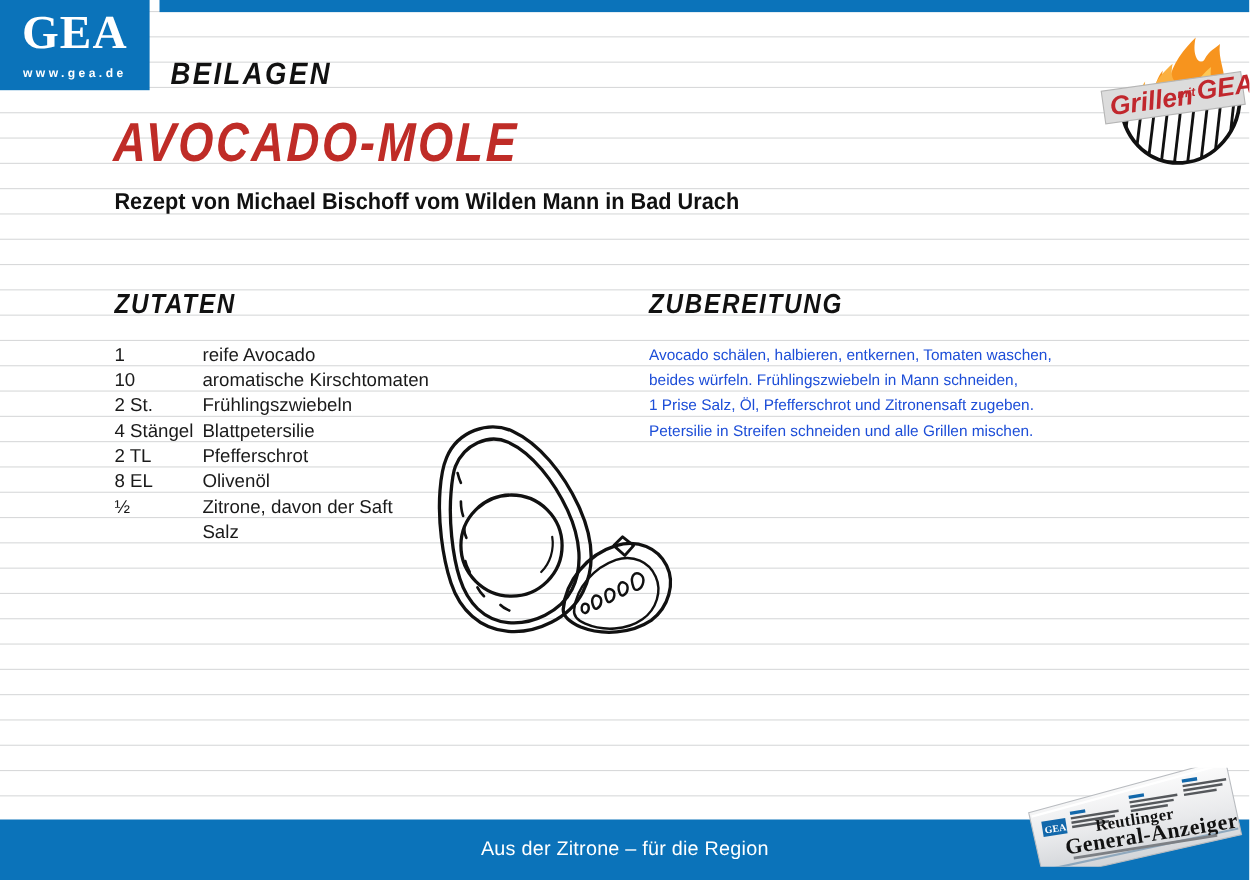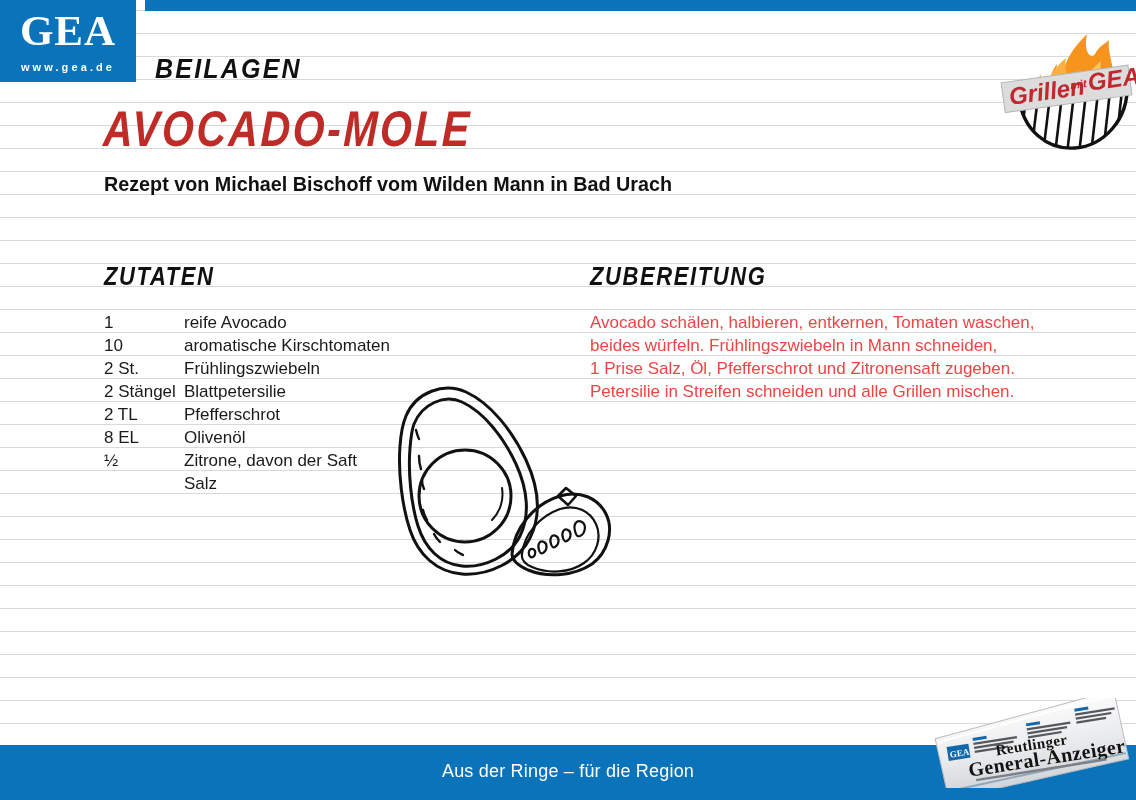--- a/index.html
+++ b/index.html
@@ -151,22 +151,22 @@
   
   #preparation {
     position: absolute;
     left: 590px;
     top: 311px;
     width: 470px;
   }
   #preparation .prep-line {
     height: 23px;
     line-height: 23px;
-    font-size: 17px;
-    color: #ef4444;
+    font-size: 14px;
+    color: #1d4ed8;
     white-space: nowrap;
   }
 
   
   #food-drawing {
     position: absolute;
     left: 362px;
     top: 368px;
     width: 300px;
     height: 240px;
@@ -307,21 +307,21 @@
       </div>
       <div class="ing-row">
         <div class="ing-amount">10</div>
         <div class="ing-name">aromatische Kirschtomaten</div>
       </div>
       <div class="ing-row">
         <div class="ing-amount">2  St.</div>
         <div class="ing-name">Frühlingszwiebeln</div>
       </div>
       <div class="ing-row">
-        <div class="ing-amount">2 Stängel</div>
+        <div class="ing-amount">4 Stängel</div>
         <div class="ing-name">Blattpetersilie</div>
       </div>
       <div class="ing-row">
         <div class="ing-amount">2 TL</div>
         <div class="ing-name">Pfefferschrot</div>
       </div>
       <div class="ing-row">
         <div class="ing-amount">8 EL</div>
         <div class="ing-name">Olivenöl</div>
       </div>
@@ -374,21 +374,21 @@
         <path d="M177 182 C175 176 178 172 182 174 C186 176 185 183 181 185 C179 186 178 185 177 182 Z" stroke-width="2.2"></path>
         <path d="M189 176 C187 170 190 166 194 168 C198 170 197 177 193 179 C191 180 190 179 189 176 Z" stroke-width="2.2"></path>
         <path d="M201 170 C199 164 202 160 206 162 C210 164 209 171 205 173 C203 174 202 173 201 170 Z" stroke-width="2.2"></path>
         <path d="M213 163 C211 156 215 151 220 154 C225 157 223 166 218 168 C215 169 214 167 213 163 Z" stroke-width="2.2"></path>
         <path d="M167 187 C166 183 168 180 171 181 C174 182 174 187 171 189 C169 190 168 189 167 187 Z" stroke-width="2.2"></path>
       </g>
     </svg>
   </div>
 
   <div id="bottom-bar"></div>
-  <div id="bottom-slogan">Aus der Ringe – für die Region</div>
+  <div id="bottom-slogan">Aus der Zitrone – für die Region</div>
 
   <div id="newspaper">
     <svg width="211" height="90" viewBox="0 0 211 90">
       <defs>
         <linearGradient id="paperGrad" x1="0" y1="0" x2="0" y2="1">
           <stop offset="0%" stop-color="#fdfdfd"></stop>
           <stop offset="55%" stop-color="#e9eaec"></stop>
           <stop offset="100%" stop-color="#cfd2d6"></stop>
         </linearGradient>
       </defs>

